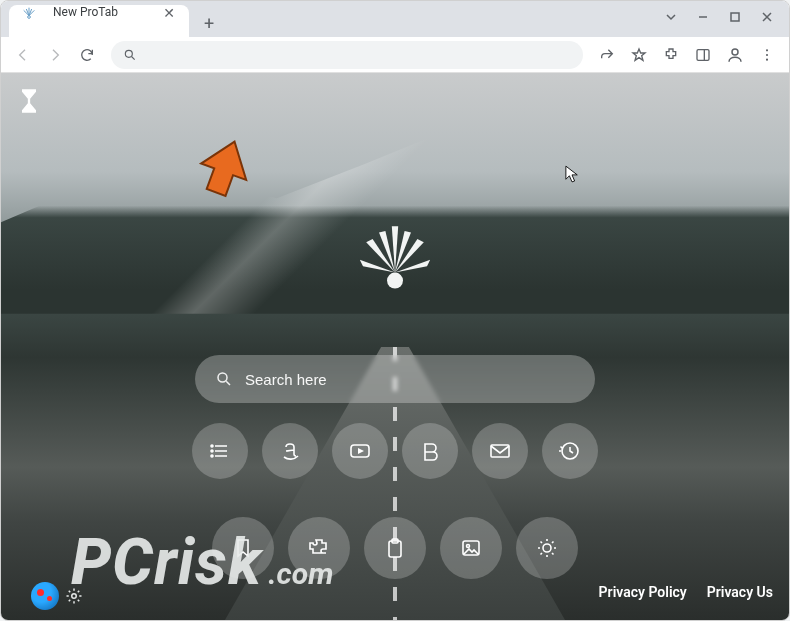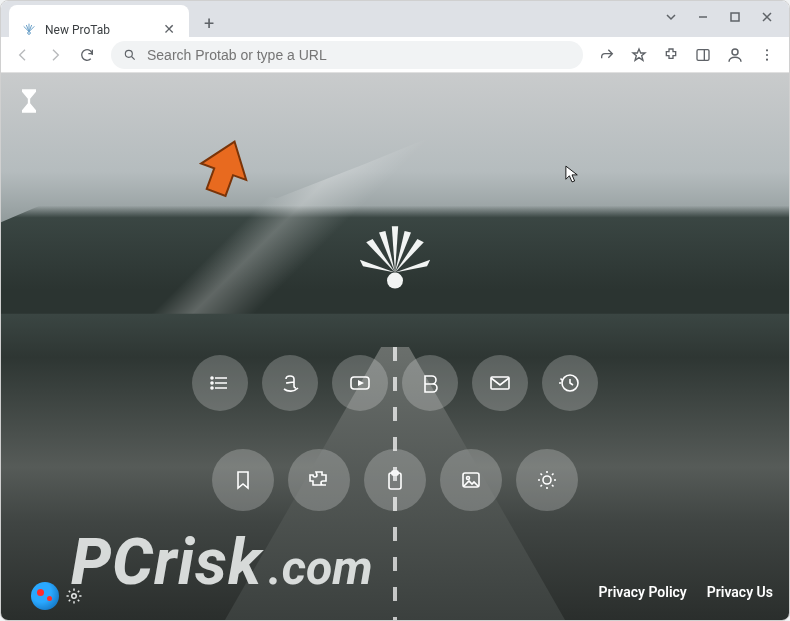--- a/index.html
+++ b/index.html
@@ -4,21 +4,21 @@
 <style>
 * { margin: 0; padding: 0; box-sizing: border-box; }
 body {
   width: 790px; height: 621px;
   font-family: -apple-system, "Segoe UI", Roboto, Arial, sans-serif;
   overflow: hidden; position: relative;
   background: #f1f3f4;
 }
 .window { width: 100%; height: 100%; background: #fff; border: 1px solid #d0d0d0; border-radius: 8px; overflow: hidden; position: relative; }
 .titlebar { height: 36px; background: #dee1e6; display: flex; align-items: flex-end; padding: 0 8px; position: relative; }
-.tab { height: 32px; background: #fff; border-radius: 8px 8px 0 0; display: flex; align-items: flex-end; padding: 0 12px; min-width: 180px; gap: 8px; }
+.tab { height: 32px; background: #fff; border-radius: 8px 8px 0 0; display: flex; align-items: flex-start; padding: 0 12px; min-width: 180px; gap: 16px; }
 .favicon { width: 16px; height: 16px; display: flex; align-items: center; justify-content: center; }
 .favicon svg { width: 16px; height: 16px; }
 .tab-title { font-size: 12px; color: #3c4043; flex: 1; }
 .tab-close { width: 16px; height: 16px; display: flex; align-items: center; justify-content: center; color: #5f6368; cursor: pointer; font-size: 14px; }
 .new-tab { width: 28px; height: 28px; margin-left: 6px; display: flex; align-items: center; justify-content: center; color: #5f6368; font-size: 18px; cursor: pointer; border-radius: 50%; }
 .window-controls { position: absolute; right: 8px; top: 4px; display: flex; gap: 4px; }
 .win-btn { width: 28px; height: 24px; display: flex; align-items: center; justify-content: center; color: #5f6368; cursor: pointer; }
 .toolbar { height: 36px; background: #fff; display: flex; align-items: center; padding: 0 8px; gap: 4px; border-bottom: 1px solid #e0e0e0; }
 .nav-btn { width: 28px; height: 28px; display: flex; align-items: center; justify-content: center; color: #5f6368; cursor: pointer; border-radius: 50%; }
 .nav-btn.disabled { opacity: .45; cursor: default; }
@@ -72,21 +72,21 @@
 .arrow-pointer svg { width:60px; height:60px; }
 .gear-corner { position:absolute; left:30px; bottom:10px; display:flex; align-items:center; gap:6px; }
 .gear-corner .badge { width:28px; height:28px; border-radius:50%; background: radial-gradient(circle at 35% 35%, #2aa8ff 0 40%, #0b5fa8 100%); position:relative; }
 .gear-corner .badge::before, .gear-corner .badge::after { content:""; position:absolute; border-radius:50%; background:#ff2d2d; }
 .gear-corner .badge::before { width:7px; height:7px; left:6px; top:7px; }
 .gear-corner .badge::after { width:5px; height:5px; left:16px; top:14px; }
 .gear-corner svg { width:18px; height:18px; color:#e4e7e6; }
 .watermark { position:absolute; left:70px; bottom:20px; color:#e9eceb; font-weight:800; font-style: italic; white-space:nowrap; pointer-events:none; opacity:.9; }
 .watermark .big { font-size:64px; letter-spacing:1px;margin-top:20px; }
 .watermark .thin { font-weight:700; }
-.watermark .dotcom { font-size:48px; font-weight:700; margin-left:6px; }
+.watermark .dotcom { font-size:30px; font-weight:700; margin-left:6px; }
 </style>
 </head>
 <body>
 
 <div class="window">
 
   <div class="titlebar">
     <div class="tab">
       <span class="favicon">
         <svg viewBox="0 0 24 24">
@@ -138,21 +138,20 @@
     <div class="nav-btn">
         <svg width="16" height="16" viewBox="0 0 24 24">
           <path d="M20 12a8 8 0 10-2.3 5.6M20 4v6h-6" fill="none" stroke="currentColor" stroke-width="2"></path>
         </svg>
       </div>
     <div class="address-bar">
       <svg viewBox="0 0 24 24">
           <circle cx="10" cy="10" r="6" fill="none" stroke="currentColor" stroke-width="2"></circle>
           <path d="M15 15l5 5" stroke="currentColor" stroke-width="2"></path>
         </svg>
-      <input class="address-input" placeholder="Search Protab or type a URL" style="">
     </div>
     <div class="tool-icon">
         <svg width="16" height="16" viewBox="0 0 24 24" fill="none" stroke="currentColor" stroke-width="2">
           <path d="M14 4l6 6-6 6M20 10H9a5 5 0 00-5 5v2"></path>
         </svg>
       </div>
     <div class="tool-icon">
         <svg width="16" height="16" viewBox="0 0 24 24" fill="none" stroke="currentColor" stroke-width="2">
           <path d="M12 3l2.5 6H21l-5 4 2 7-6-4-6 4 2-7-5-4h6.5z"></path>
         </svg>
@@ -207,20 +206,27 @@
       </svg>
     </div>
 
     <div class="cursor">
       <svg viewBox="0 0 16 20">
           <path d="M1 1l0 15 4-4 3 7 3-1-3-7h6z" fill="#fff" stroke="#000" stroke-width="1"></path>
         </svg>
     </div>
 
     <div class="center">
+      <div class="search-pill">
+        <svg viewBox="0 0 24 24">
+            <circle cx="10" cy="10" r="6" fill="none" stroke="currentColor" stroke-width="2"></circle>
+            <path d="M15 15l5 5" stroke="currentColor" stroke-width="2"></path>
+          </svg>
+        <input placeholder="Search here" style="">
+      </div>
 
       <div class="icon-row">
         <div class="circle">
             <svg viewBox="0 0 24 24">
               <path d="M7 7h12M7 12h12M7 17h12"></path>
               <circle cx="4" cy="7" r="1"></circle>
               <circle cx="4" cy="12" r="1"></circle>
               <circle cx="4" cy="17" r="1"></circle>
             </svg>
           </div>

